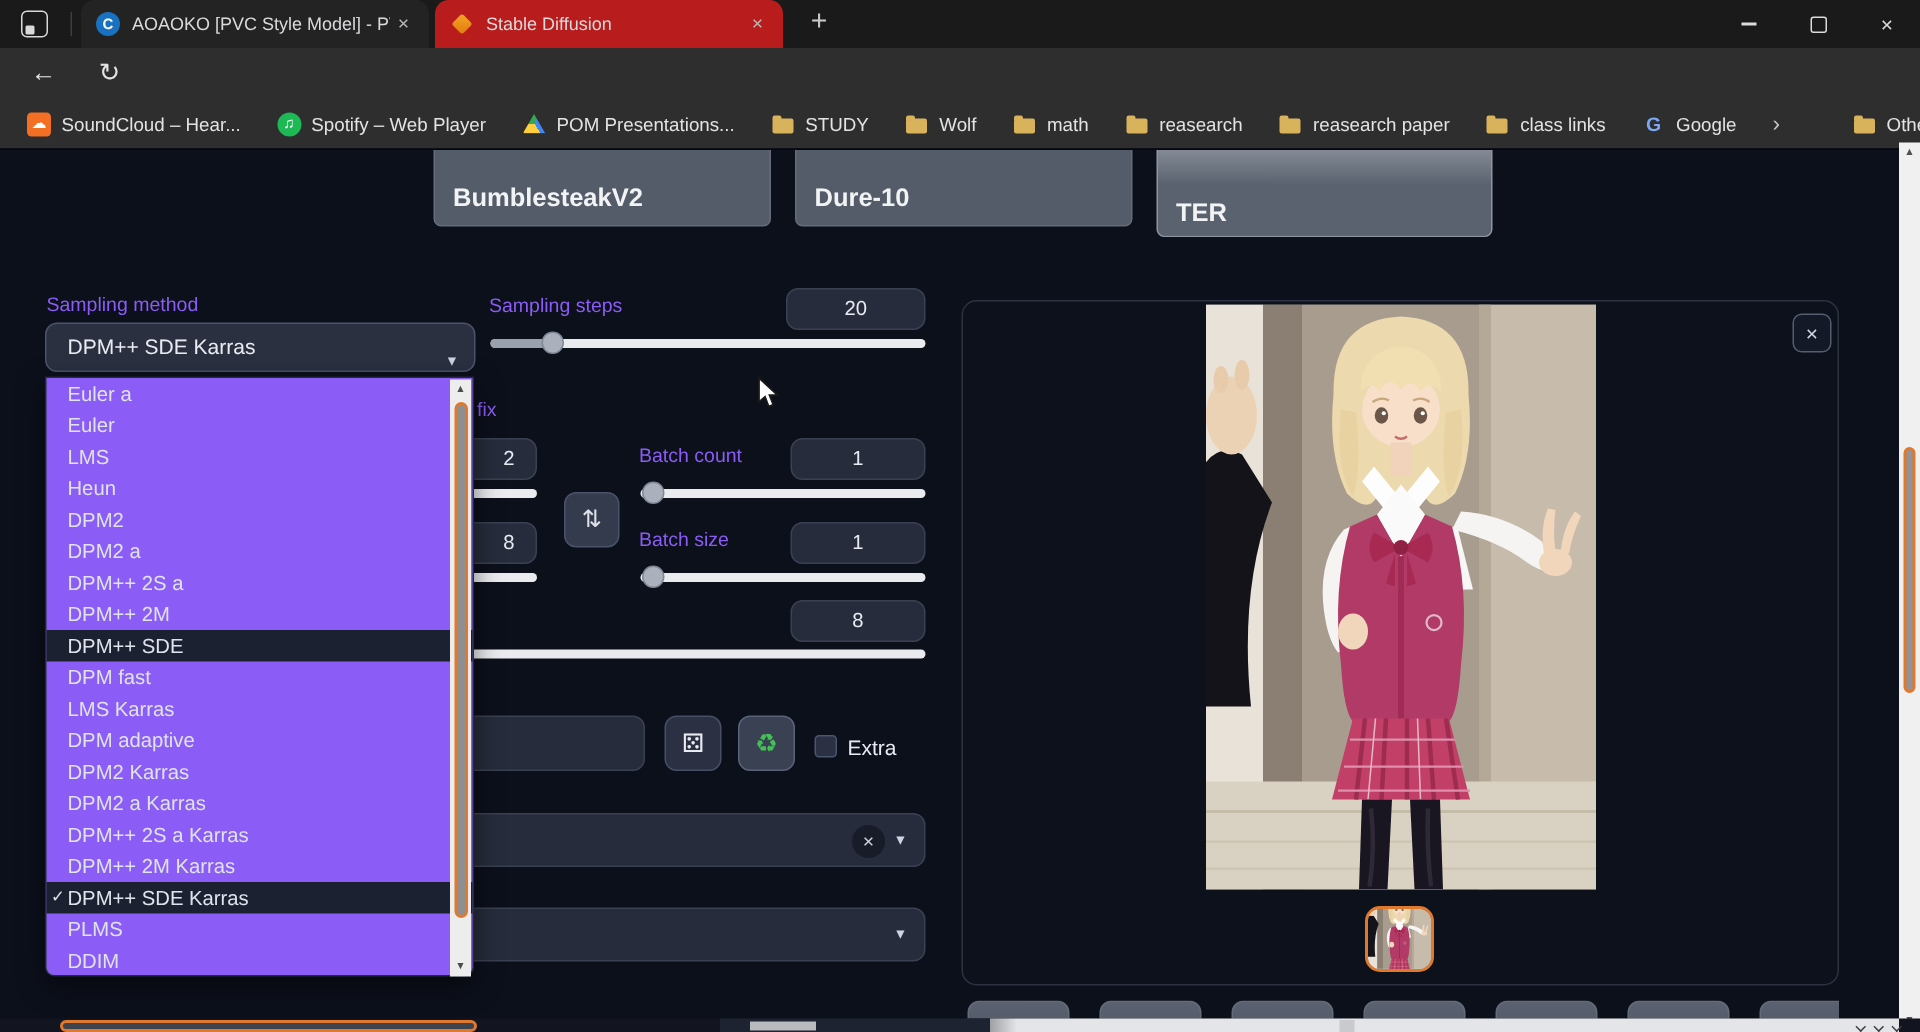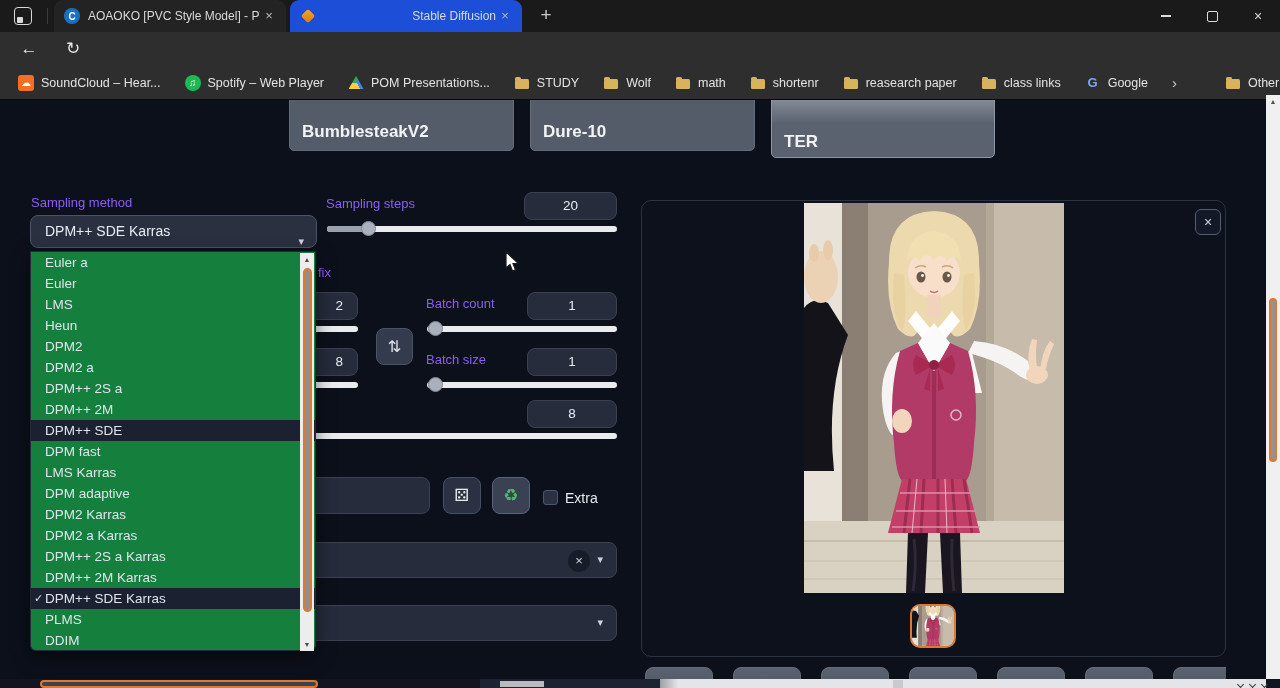--- a/index.html
+++ b/index.html
@@ -6,21 +6,21 @@
   *{box-sizing:border-box;font-family:"Liberation Sans","DejaVu Sans",sans-serif;}
   .screen{position:relative;width:1280px;height:688px;overflow:hidden;background:#0c101b;}
 
   
   .titlebar{position:absolute;left:0;top:0;width:1280px;height:32px;background:#1a1a1a;}
   .win-icon{position:absolute;left:14px;top:7px;width:18px;height:18px;border:1.6px solid #d9d9d9;border-radius:4px;}
   .win-icon::after{content:"";position:absolute;left:1.5px;bottom:1.5px;width:6px;height:6px;background:#d9d9d9;border-radius:1px;}
   .tb-sep{position:absolute;left:47px;top:8px;width:1px;height:16px;background:#3d3d3d;}
   .tab{position:absolute;top:0;height:32px;border-radius:9px 9px 0 0;display:flex;align-items:center;padding:0 26px 0 10px;overflow:hidden;}
   .tab.inactive{left:54px;width:232px;background:#232323;}
-  .tab.active{left:290px;width:232px;background:#1d4ed8;justify-content:space-between;}
+  .tab.active{left:290px;width:232px;background:#b91c1c;}
   .tab-title{color:#d9dadc;font-size:12px;white-space:nowrap;overflow:hidden;margin-left:8px;max-width:178px;}
   .tab-close{position:absolute;right:9px;top:8px;width:16px;height:16px;color:#b9b9b9;font-size:13px;line-height:15px;text-align:center;border-radius:4px;}
   .fav{width:16px;height:16px;border-radius:50%;flex:0 0 16px;display:flex;align-items:center;justify-content:center;font-size:10px;font-weight:bold;color:#fff;}
   .fav.civitai{background:#1971c2;}
   .fav.gradio{background:transparent;position:relative;}
   .fav.gradio::before{content:"";position:absolute;left:3px;top:3px;width:10px;height:10px;background:linear-gradient(135deg,#f5a623,#e07a12);transform:rotate(45deg);border-radius:2px;}
   .newtab{position:absolute;left:534px;top:4px;width:24px;height:24px;color:#c9c9c9;font-size:19px;line-height:22px;text-align:center;border-radius:4px;}
   .winctl{position:absolute;top:0;height:32px;width:40px;display:flex;align-items:center;justify-content:center;color:#dcdcdc;}
   .winctl.min{left:1146px;}
   .winctl.min::after{content:"";width:10px;height:1.4px;background:#dcdcdc;}
@@ -93,21 +93,21 @@
   .numbox{position:absolute;height:28px;background:#262c3c;border:1px solid #3a4152;border-radius:8px;color:#e8ebf1;font-size:13.5px;text-align:center;line-height:26px;}
   .selbox{position:absolute;left:30px;top:115px;width:287px;height:33px;background:#2a3040;border:1px solid #49536b;border-radius:8px;color:#e9ecf2;font-size:14px;line-height:31px;padding:0 14px;}
   .selbox .caret{position:absolute;right:12px;top:0;color:#cdd3de;}
   .caret{font-size:11px;}
 
   .slider{position:absolute;height:6px;border-radius:3px;background:#e9ebee;}
   .slider .fill{position:absolute;left:0;top:0;height:6px;border-radius:3px;background:#99a1ae;}
   .slider .knob{position:absolute;top:-5px;width:15px;height:15px;border-radius:50%;background:#aab1bd;border:1.5px solid #7f8795;}
 
   
-  .dd{position:absolute;left:30px;top:151px;width:286px;height:400px;background:#15803d;border:1px solid #232a3a;border-radius:0 0 6px 6px;z-index:10;box-shadow:0 6px 18px rgba(0,0,0,.5);}
+  .dd{position:absolute;left:30px;top:151px;width:286px;height:400px;background:#8b5cf6;border:1px solid #232a3a;border-radius:0 0 6px 6px;z-index:10;box-shadow:0 6px 18px rgba(0,0,0,.5);}
   .dd-item{position:relative;height:21px;line-height:21px;color:#dfe3ec;font-size:13.5px;padding-left:14px;white-space:nowrap;}
   .dd-item .dd-label{margin-left:0;position:absolute;left:14px;}
   .dd-item .dd-check{position:absolute;left:3px;width:10px;color:#dfe3ec;font-size:11px;}
   .dd-item.selected{background:#1b2130;}
   .dd-item.selected .dd-check::before{content:"✓";}
   .dd-item.hover{background:#1b2130;}
   .dd-scroll{position:absolute;right:1px;top:1px;width:14px;height:398px;background:#ededee;}
   .dd-scroll .up,.dd-scroll .dn{position:absolute;left:0;width:14px;height:13px;color:#4c4c4c;font-size:7px;text-align:center;line-height:13px;}
   .dd-scroll .dn{bottom:0;}
   .dd-scroll .thumb{position:absolute;left:2.5px;top:15px;width:9px;height:344px;background:#8f8f91;border-radius:5px;}
@@ -294,21 +294,21 @@
           <span>Wolf</span>
         </span>
 
         <span class="bm bm-folder">
           <span class="bm-ic"></span>
           <span>math</span>
         </span>
 
         <span class="bm bm-folder">
           <span class="bm-ic"></span>
-          <span>shortenr</span>
+          <span>reasearch</span>
         </span>
 
         <span class="bm bm-folder">
           <span class="bm-ic"></span>
           <span>reasearch paper</span>
         </span>
 
         <span class="bm bm-folder">
           <span class="bm-ic"></span>
           <span>class links</span>

